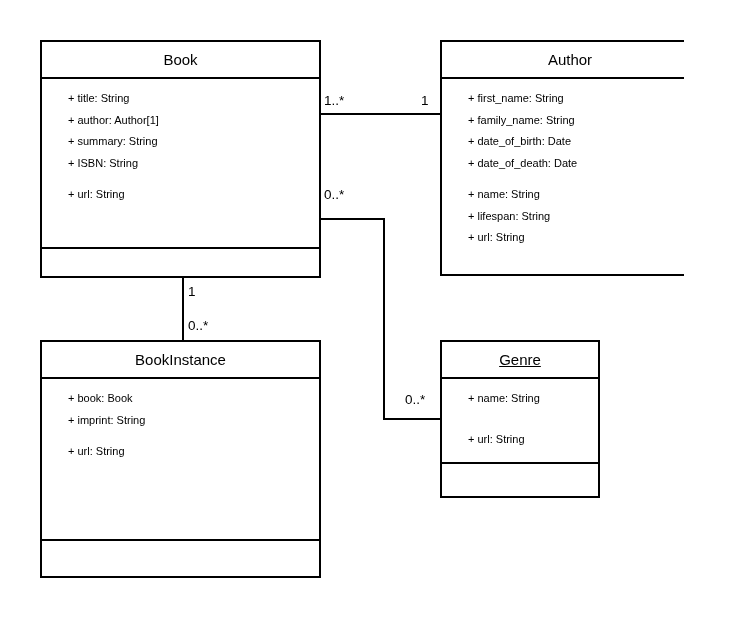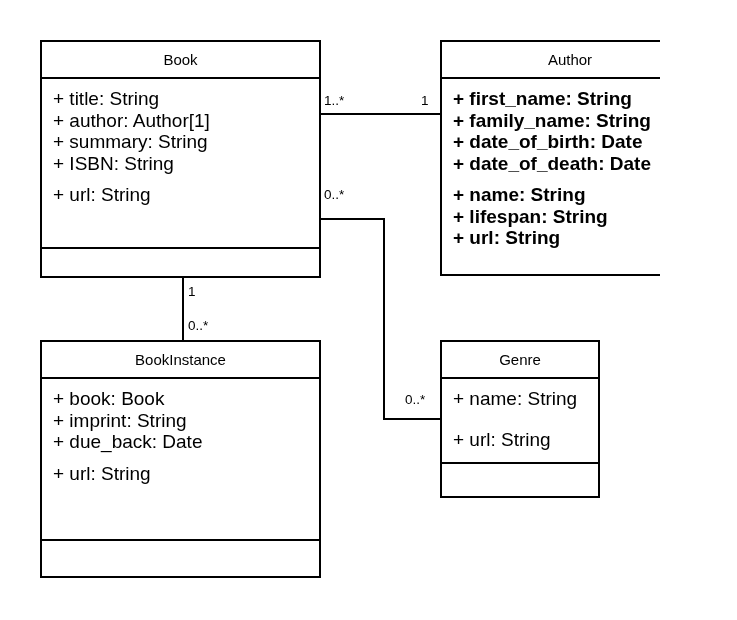--- a/index.html
+++ b/index.html
@@ -11,20 +11,21 @@
   body {
     font-family: "Liberation Sans", sans-serif;
     color: #000000;
   }
   #canvas {
     position: relative;
     width: 660px;
     height: 620px;
     background: #ffffff;
     overflow: hidden;
+    padding-left: 24px;
   }
   svg#edges {
     position: absolute;
     left: 0;
     top: 0;
     width: 737px;
     height: 620px;
   }
   svg#edges path,
   svg#edges line {
@@ -55,23 +56,24 @@
   .uml-compartment {
     box-sizing: border-box;
     padding: 9px 11px 0 11px;
     background: #ffffff;
   }
   .uml-compartment.methods {
     border-top: 2px solid #000000;
     padding: 0;
   }
   .uml-attr {
-    font-size: 19px;
+    font-size: 11px;
     line-height: 21.5px;
     white-space: pre;
+    margin-left: 15px;
   }
   .uml-attr.spacer {
     height: 10px;
     line-height: 10px;
   }
   .mult-label {
     position: absolute;
     font-size: 13.5px;
     line-height: 1;
     white-space: pre;
@@ -101,46 +103,45 @@
       <div class="uml-attr">+ summary: String</div>
       <div class="uml-attr">+ ISBN: String</div>
       <div class="uml-attr spacer"></div>
       <div class="uml-attr">+ url: String</div>
     </div>
     <div class="uml-compartment methods" style="height:30px;"></div>
   </div>
 
   <div class="uml-class" id="class-author" style="left:440px; top:40px; width:260px; height:236px;">
     <div class="uml-title" style="height:38px;">Author</div>
-    <div class="uml-compartment attributes" style="height:198px;font-weight:bold;">
+    <div class="uml-compartment attributes" style="height:198px;">
       <div class="uml-attr">+ first_name: String</div>
       <div class="uml-attr">+ family_name: String</div>
       <div class="uml-attr">+ date_of_birth: Date</div>
       <div class="uml-attr">+ date_of_death: Date</div>
       <div class="uml-attr spacer"></div>
       <div class="uml-attr">+ name: String</div>
       <div class="uml-attr">+ lifespan: String</div>
       <div class="uml-attr">+ url: String</div>
     </div>
   </div>
 
   <div class="uml-class" id="class-bookinstance" style="left:40px; top:340px; width:281px; height:238px;justify-content:center;">
     <div class="uml-title" style="height:38px;">BookInstance</div>
     <div class="uml-compartment attributes" style="height:162px;">
       <div class="uml-attr">+ book: Book</div>
       <div class="uml-attr">+ imprint: String</div>
-      <div class="uml-attr">+ due_back: Date</div>
       <div class="uml-attr spacer"></div>
       <div class="uml-attr">+ url: String</div>
     </div>
     <div class="uml-compartment methods" style="height:38px;"></div>
   </div>
 
   <div class="uml-class" id="class-genre" style="left:440px; top:340px; width:160px; height:158px;">
-    <div class="uml-title" style="height:38px;">Genre</div>
+    <div class="uml-title" style="height:38px;text-decoration:underline;">Genre</div>
     <div class="uml-compartment attributes" style="height:85px;">
       <div class="uml-attr">+ name: String</div>
       <div class="uml-attr spacer" style="height:19px;line-height:19px;"></div>
       <div class="uml-attr">+ url: String</div>
     </div>
     <div class="uml-compartment methods" style="height:35px;"></div>
   </div>
 
   <div class="mult-label" style="left:324px; top:94px;">1..*</div>
   <div class="mult-label" style="left:421px; top:94px;">1</div>

